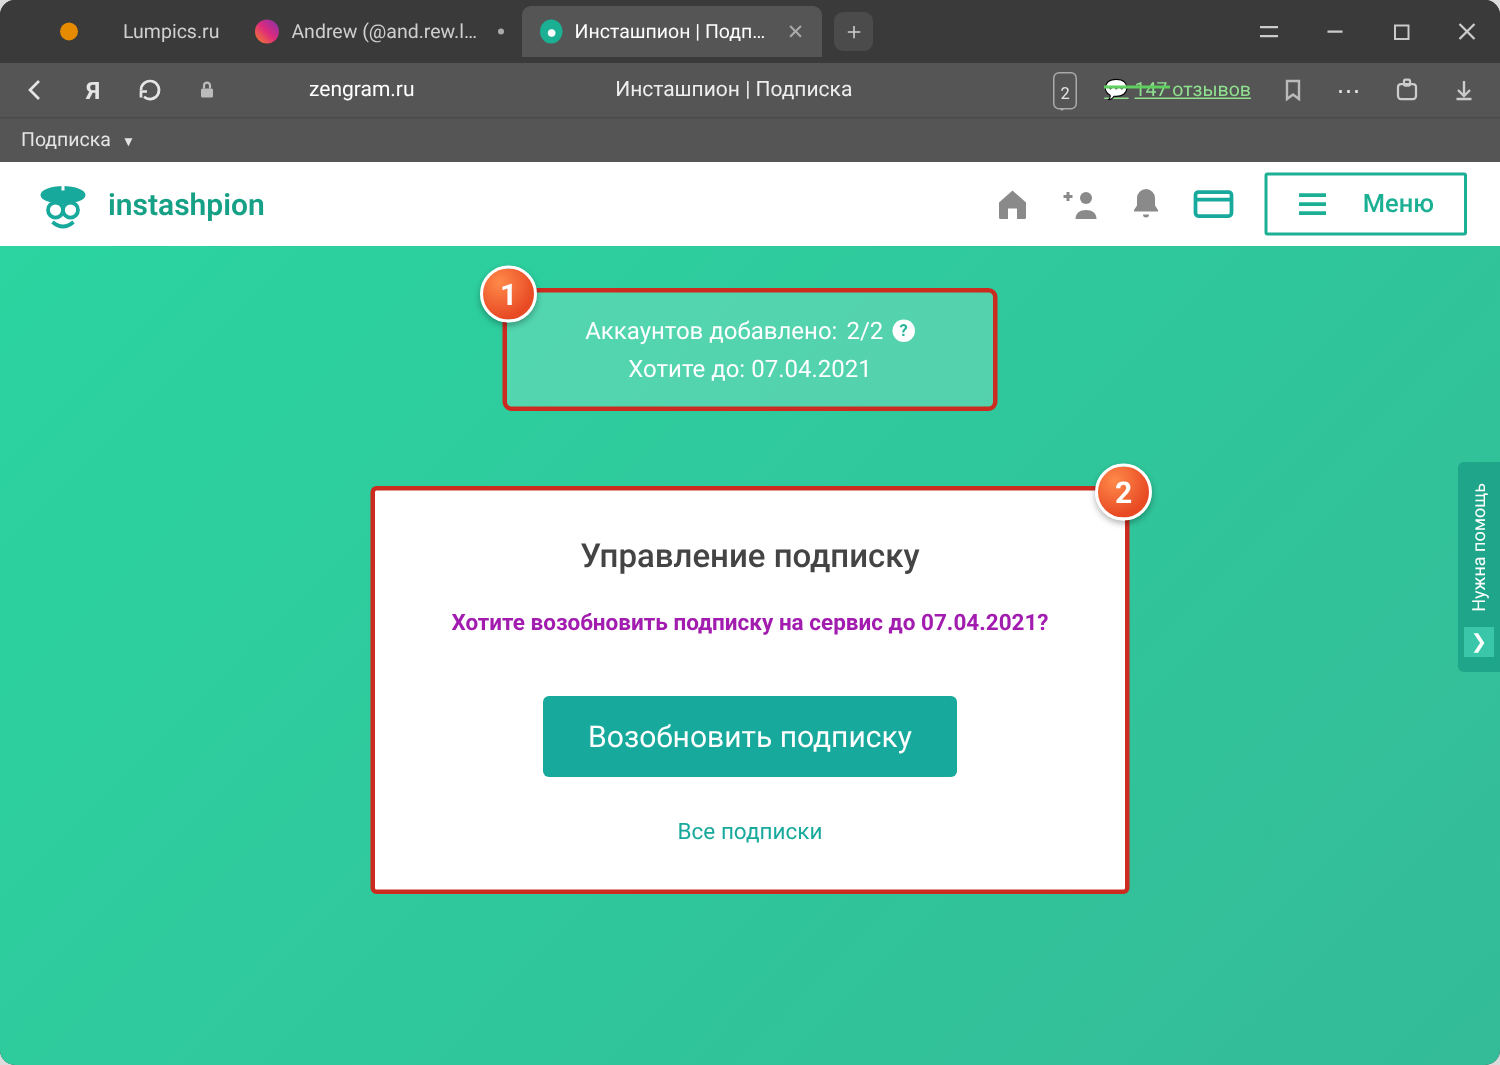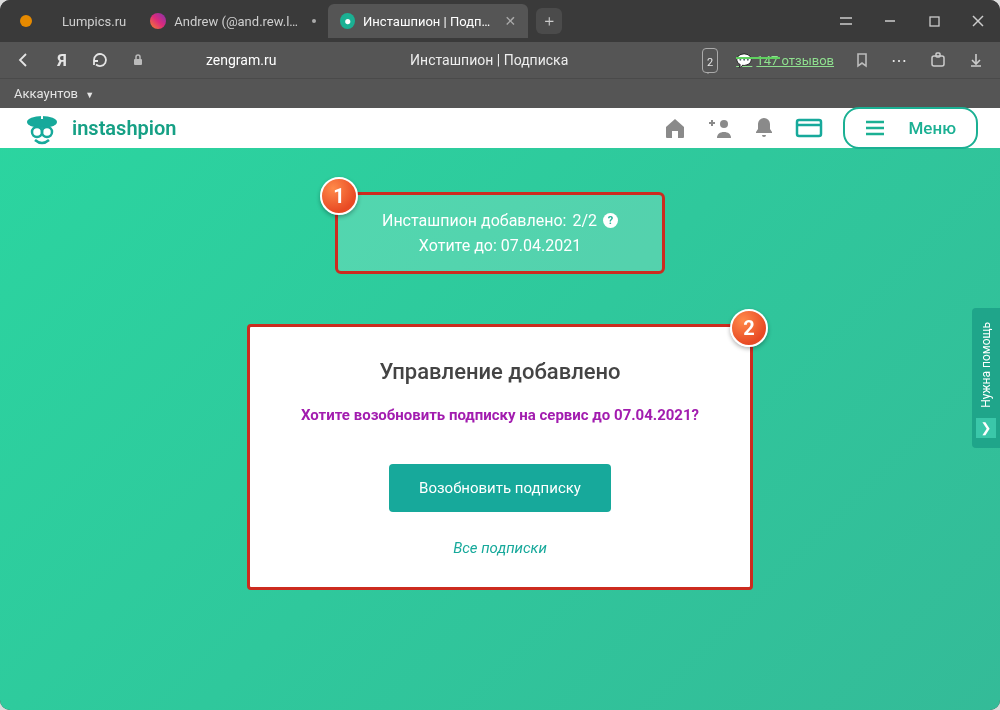--- a/index.html
+++ b/index.html
@@ -1,19 +1,19 @@
 <!DOCTYPE html>
 <html><head>
 <meta charset="utf-8">
 <style>
   * { margin: 0; padding: 0; box-sizing: border-box; font-family: -apple-system, BlinkMacSystemFont, "Segoe UI", Roboto, Arial, sans-serif; }
   html, body { width: 1000px; height: 710px; overflow: hidden; background: #dcdcdc; }
   .window { width: 1000px; height: 710px; position: relative; background: #3a3a3a; border-radius: 10px; overflow: hidden; }
   
-  .titlebar { height: 42px; background: #3a3a3a; display: flex; align-items: center; }
+  .titlebar { height: 42px; background: #3a3a3a; display: flex; align-items: center; padding-left: 20px; }
   .tabs { display: flex; flex: 1; align-items: center; height: 100%; padding-left: 10px; gap: 0; }
   .orange-dot { width: 12px; height: 12px; background: #e68a00; border-radius: 50%; margin: 0 18px 0 10px; }
   .tab { height: 34px; display: flex; align-items: center; padding: 0 12px; color: #cfcfcf; font-size: 13px; gap: 8px; border-radius: 6px 6px 0 0; position: relative; max-width: 200px; }
   .tab.active { background: #555; color: #fff; }
   .tab .favicon { width: 16px; height: 16px; border-radius: 50%; display: flex; align-items: center; justify-content: center; font-size: 11px; }
   .tab-close-x { color: #aaa; font-size: 14px; margin-left: 4px; }
   .tab .label { white-space: nowrap; overflow: hidden; text-overflow: ellipsis; max-width: 130px; }
   .tab .dot { width: 4px; height: 4px; border-radius: 50%; background: #aaa; }
   .newtab { width: 26px; height: 26px; border-radius: 6px; background: #4b4b4b; color: #ccc; display: flex; align-items: center; justify-content: center; margin-left: 8px; font-size: 16px; }
   .win-controls { display: flex; align-items: center; gap: 0; height: 100%; }
@@ -27,40 +27,40 @@
   .addrbar .spacer { flex: 1; }
   .addrbar .page-title { color: #eee; font-size: 14px; }
   .addrbar .reviews { color: #8fe08f; font-size: 13px; text-decoration: underline; display: flex; align-items: center; gap: 4px; }
   .addrbar .notif-bubble { border: 1px solid #aaa; border-radius: 4px; padding: 2px 4px; position: relative; }
   .addrbar .notif-bubble::after { content: ''; position: absolute; bottom: -4px; left: 3px; border: 2px solid transparent; border-top-color: #aaa; }
   
   .bookmarks { height: 30px; background: #555; display: flex; align-items: center; padding: 0 14px; color: #e5e5e5; font-size: 13px; border-top: 1px solid #4a4a4a;}
   .bookmarks .arrow-down { font-size: 9px; margin-left: 4px; }
   
   .page { height: calc(710px - 42px - 36px - 30px); background: linear-gradient(135deg, #2bd5a0, #2fc89c, #34bb98); position: relative; }
-  .topbar { height: 40px; background: #fff; display: flex; align-items: center; padding: 0 22px; gap: 20px; justify-content: center; }
+  .topbar { height: 56px; background: #fff; display: flex; align-items: center; padding: 0 22px; gap: 20px; justify-content: center; }
   .brand { display: flex; align-items: center; gap: 10px; color: #16a085; font-weight: 600; font-size: 20px; }
   .brand svg { }
   .topbar .spacer2 { flex: 1; }
   .top-ico { color: #8a8a8a; display: flex; align-items: center; justify-content: center; }
   .top-ico.teal { color: #17a99b; }
-  .menu-btn { height: 42px; padding: 0 20px; background: #fff; border: 2px solid #1bb093; border-radius: 16px; color: #1bb093; display: flex; align-items: center; gap: 23px; font-size: 17px; font-weight: 500; }
+  .menu-btn { height: 42px; padding: 0 20px; background: #fff; border: 2px solid #1bb093; border-radius: 2px; color: #1bb093; display: flex; align-items: center; gap: 23px; font-size: 17px; font-weight: 500; }
   
   .status-wrap { position: absolute; top: 84px; left: 50%; transform: translateX(-50%); }
   .status-card { width: 330px; padding: 16px 18px; background: rgba(255,255,255,0.18); border: 3px solid #cc2b1f; border-radius: 6px; text-align: center; color: #fff; font-size: 16px; position: relative; }
   .status-card .l1 { display: inline-flex; align-items: center; gap: 6px; }
   .status-card .help-q { width: 15px; height: 15px; border-radius: 50%; background: #fff; color: #27b49a; font-size: 11px; font-weight: bold; display: inline-flex; align-items: center; justify-content: center; }
   .badge { position: absolute; width: 38px; height: 38px; border-radius: 50%; background: radial-gradient(circle at 33% 28%, #ff8a4a, #e84a24 70%); border: 2px solid #fff; color: #fff; font-weight: bold; font-size: 20px; display: flex; align-items: center; justify-content: center; box-shadow: 0 2px 4px rgba(0,0,0,0.3); }
   .badge1 { top: -18px; left: -18px; }
   
   .manage-card { position: absolute; top: 216px; left: 50%; transform: translateX(-50%); width: 506px; background: #fff; border: 3px solid #cc2b1f; border-radius: 4px; padding: 32px 24px 30px; text-align: center; }
   .manage-card h2 { color: #444; font-size: 22px; font-weight: 500; margin-bottom: 22px; }
   .manage-card p { color: #a21caf; font-size: 15px; margin-bottom: 40px; font-weight: bold; }
-  .renew-btn { display: inline-block; background: #17a99b; color: #fff; padding: 15px 30px; font-size: 15px; border-radius: 4px; margin-bottom: 26px; }
-  .all-link { color: #17a99b; font-size: 15px; font-style: italic; }
+  .renew-btn { display: inline-block; background: #17a99b; color: #fff; padding: 15px 30px; font-size: 20px; border-radius: 4px; margin-bottom: 26px; }
+  .all-link { color: #17a99b; font-size: 15px; }
   .badge2 { top: -18px; right: -18px; }
   
   .help-tab { position: absolute; right: 0; top: 200px; width: 28px; background: #1fa58a; color: #fff; display: flex; flex-direction: column; align-items: center; padding: 10px 0; border-radius: 4px 0 0 4px; }
   .help-tab .vtext { writing-mode: vertical-rl; transform: rotate(180deg); font-size: 12px; padding: 4px 0; }
   .help-tab .arrow-box { width: 20px; height: 20px; background: #3ac7a9; display: flex; align-items: center; justify-content: center; margin-top: 6px; font-size: 13px; }
   .green-bar { position: absolute; bottom: 9px; left: 0; width: 44px; height: 2px; background: #5fd05f; }
 </style>
 </head>
 <body>
 
@@ -157,21 +157,21 @@
       <svg width="16" height="16" viewBox="0 0 16 16" fill="none" stroke="#ccc" stroke-width="1.6">
           <line x1="8" y1="2" x2="8" y2="11"></line>
           <polyline points="4,8 8,12 12,8"></polyline>
           <line x1="3" y1="14" x2="13" y2="14"></line>
         </svg>
     </span>
   </div>
 
   <div class="bookmarks">
     <span>
-      <span>Аккаунтов</span>
+      <span>Подписка</span>
       <span class="arrow-down">▼</span>
     </span>
   </div>
 
   <div class="page">
 
     <div class="topbar">
       <div class="brand">
         <svg width="40" height="40" viewBox="0 0 40 40">
           <ellipse cx="20" cy="14" rx="15" ry="6" fill="#17a99b"></ellipse>
@@ -216,34 +216,34 @@
             <line x1="1" y1="14" x2="19" y2="14"></line>
           </svg>
         <span>Меню</span>
       </div>
     </div>
 
     <div class="status-wrap">
       <div class="status-card">
         <div class="badge badge1">1</div>
         <div class="l1">
-          <span>Инсташпион добавлено:</span>
+          <span>Аккаунтов добавлено:</span>
           <span>2/2</span>
           <span class="help-q">?</span>
         </div>
         <div style="margin-top:6px;">
           <span>Хотите до:</span>
           <span>07.04.2021</span>
         </div>
       </div>
     </div>
 
     <div class="manage-card">
       <div class="badge badge2">2</div>
-      <h2>Управление добавлено</h2>
+      <h2>Управление подписку</h2>
       <p>Хотите возобновить подписку на сервис до 07.04.2021?</p>
       <div class="renew-btn">Возобновить подписку</div>
       <div><span class="all-link">Все подписки</span></div>
     </div>
 
     <div class="help-tab">
       <span class="vtext">Нужна помощь</span>
       <span class="arrow-box">❯</span>
     </div>
   </div>

